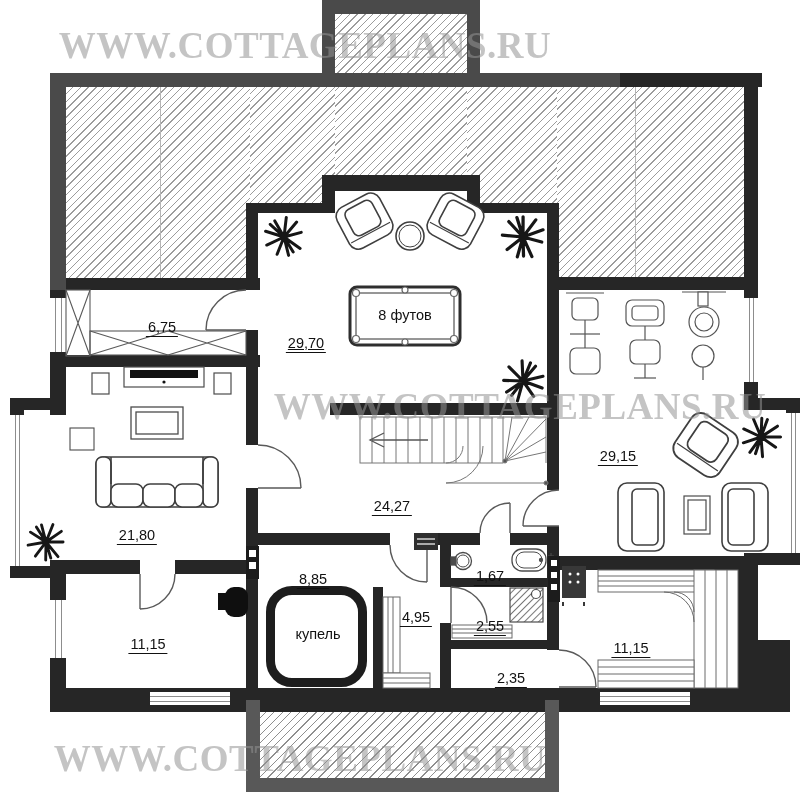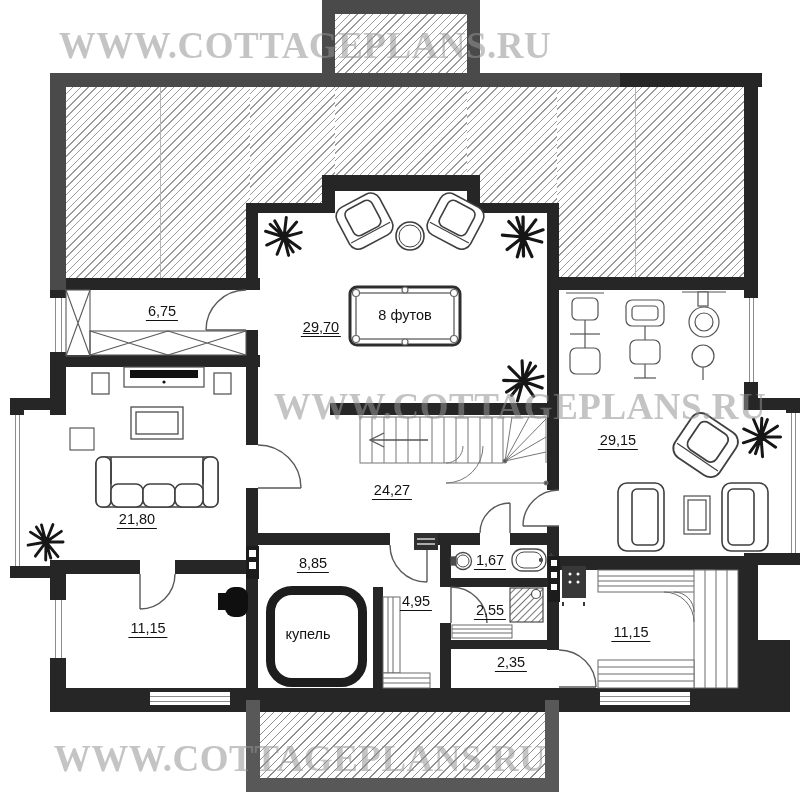--- a/index.html
+++ b/index.html
@@ -8,21 +8,21 @@
   .w{position:absolute;background:#262626;}
   .g{position:absolute;background:#4a4a4a;}
   .t{position:absolute;background:#585858;}
   .hatch{position:absolute;background:repeating-linear-gradient(135deg,#ffffff 0 4.5px,#9c9c9c 4.5px 5.5px);}
   .thatch{position:absolute;background:repeating-linear-gradient(135deg,#ffffff 0 5px,#8f8f8f 5px 6px);}
   .rline{position:absolute;background:#b5b5b5;}
   .winbox{position:absolute;background:#fff;}
   .winline{position:absolute;background:#8d8d8d;}
   #labels .label{position:absolute;transform:translate(-50%,-50%);font-size:14.5px;color:#111;
         white-space:nowrap;z-index:30;}
-  #labels .u{border-bottom:1.4px solid #111;padding:0 2px 1px 2px;}
+  #labels .u{border-bottom:1.4px solid #111;padding:0 2px 1px 2px;margin-top:16px;}
   .wm{position:absolute;transform:translateX(-50%);font-weight:bold;font-size:37px;
       color:rgba(148,148,148,0.55);white-space:nowrap;letter-spacing:0.5px;z-index:40;font-family:Liberation Serif, serif;}
   svg{position:absolute;left:0;top:0;z-index:20;}
   #structure div{z-index:5;}
 </style>
 </head>
 <body>
 
 <div id="plan">
 
@@ -340,31 +340,31 @@
         <rect x="551" y="572" width="6" height="6" fill="#fff"></rect>
         <rect x="551" y="584" width="6" height="6" fill="#fff"></rect>
     </g>
   </svg>
 
   <div style="position:absolute;left:266px;top:586px;width:101px;height:101px;border:9px solid #1d1d1d;
               border-radius:26px;background:#fff;box-sizing:border-box;z-index:18;"></div>
 
   <div id="labels">
       <div class="label u" style="left: 162px; top: 312px;">6,75</div>
-      <div class="label u" style="left: 321px; top: 328px; text-decoration: underline;">29,70</div>
+      <div class="label u" style="left: 306px; top: 328px; text-decoration: underline;">29,70</div>
       <div class="label" style="left: 405px; top: 315px;">8 футов</div>
       <div class="label u" style="left: 392px; top: 491px;">24,27</div>
       <div class="label u" style="left: 618px; top: 441px;">29,15</div>
       <div class="label u" style="left: 137px; top: 520px;">21,80</div>
       <div class="label u" style="left: 148px; top: 629px;">11,15</div>
       <div class="label u" style="left: 313px; top: 564px;">8,85</div>
       <div class="label u" style="left: 490px; top: 561px;">1,67</div>
       <div class="label u" style="left: 416px; top: 602px;">4,95</div>
       <div class="label u" style="left: 490px; top: 611px;">2,55</div>
       <div class="label u" style="left: 511px; top: 663px;">2,35</div>
       <div class="label u" style="left: 631px; top: 633px;">11,15</div>
-      <div class="label" style="left: 308px; top: 634px;">купель</div>
+      <div class="label" style="left: 318px; top: 634px;">купель</div>
     </div>
 
   <div class="wm" style="left:305px;top:24px;">WWW.COTTAGEPLANS.RU</div>
   <div class="wm" style="left:520px;top:385px;">WWW.COTTAGEPLANS.RU</div>
   <div class="wm" style="left:300px;top:737px;">WWW.COTTAGEPLANS.RU</div>
 </div>
 
 </body></html>

